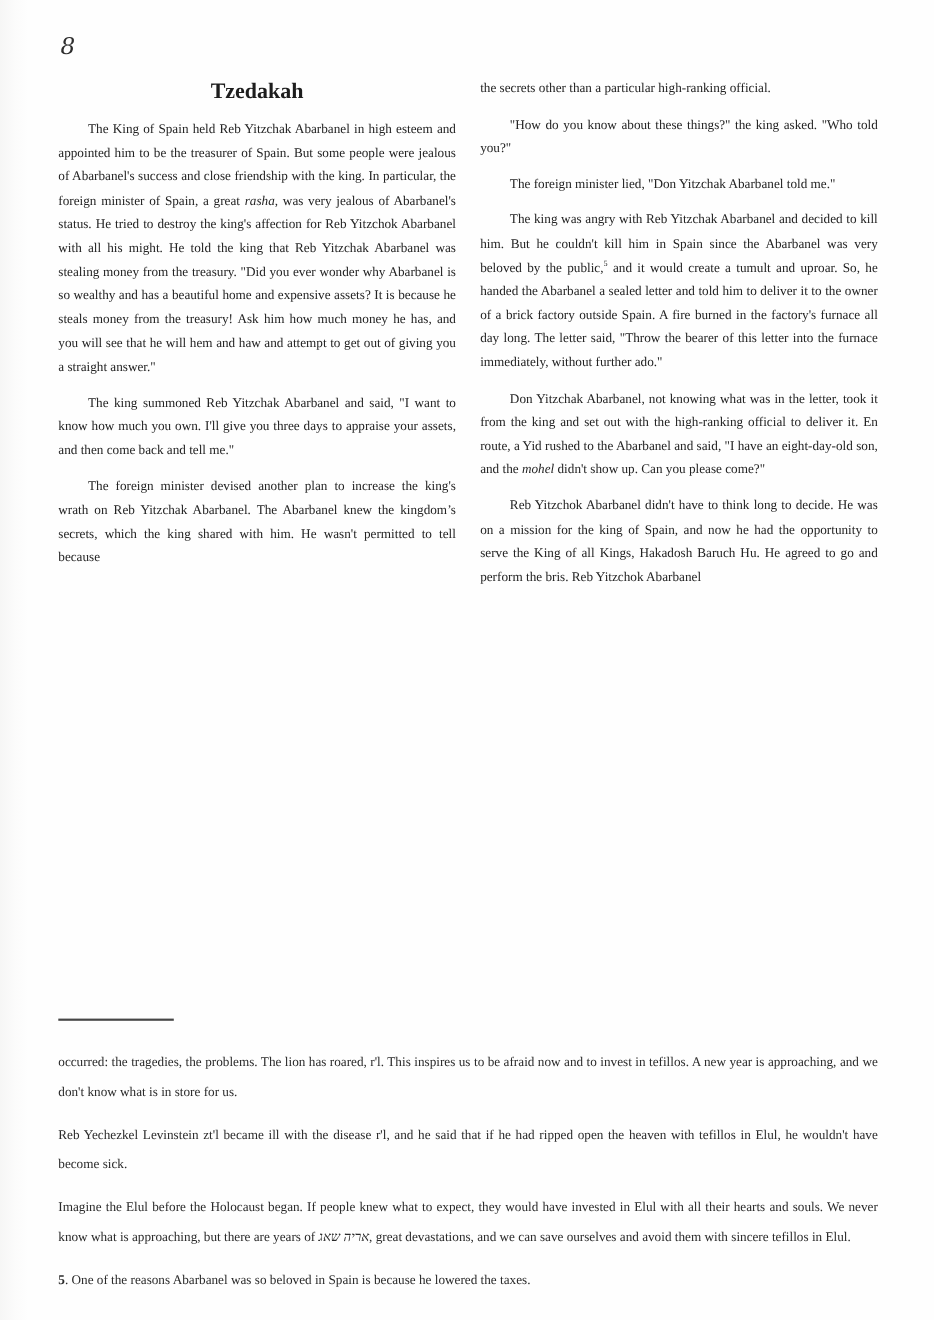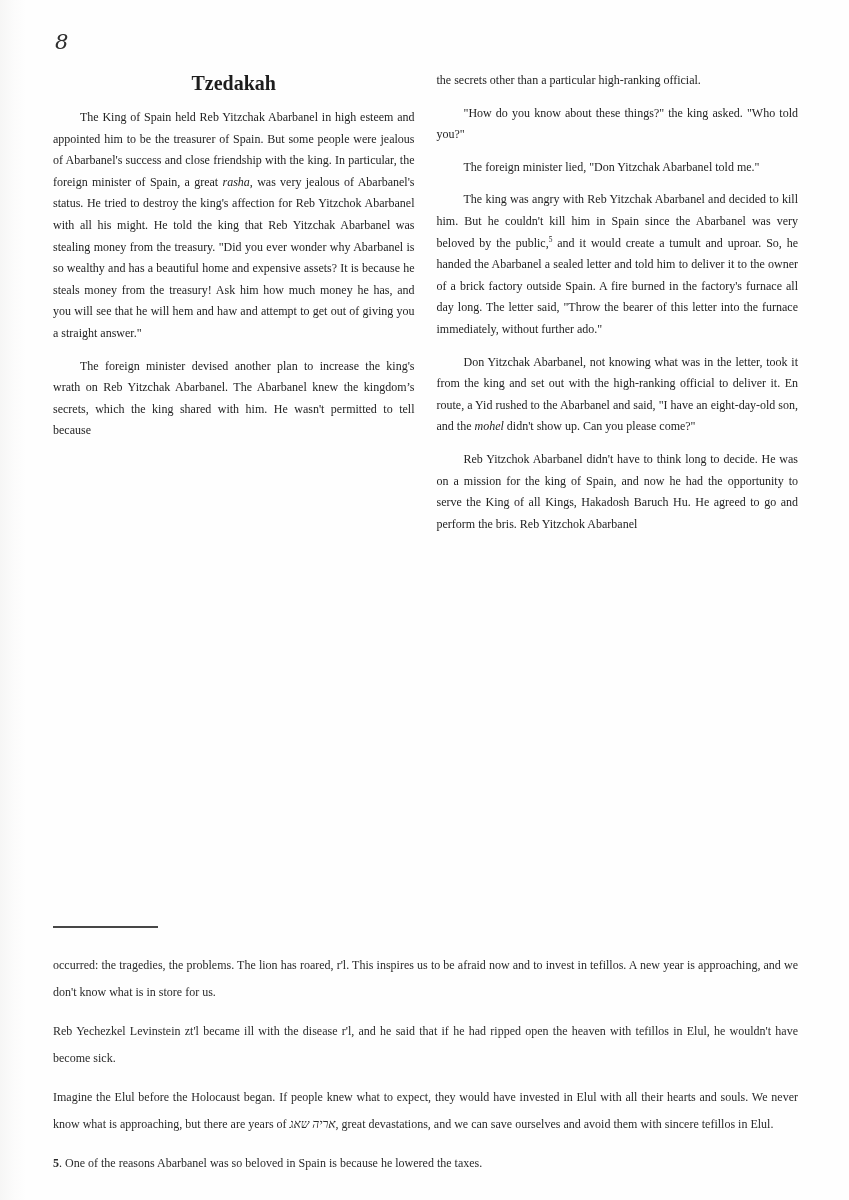--- a/index.html
+++ b/index.html
@@ -69,20 +69,21 @@
 
   <header class="hdr">
     <span class="pagenum">8</span>
   </header>
 
   <main class="columns">
     <section class="col">
       <h2 class="section-title">Tzedakah</h2>
       <div>
           <p class="para indent"><span>The King of Spain held Reb Yitzchak Abarbanel in high esteem and appointed him to be the treasurer of Spain. But some people were jealous of Abarbanel's success and close friendship with the king. In particular, the foreign minister of Spain, a great </span><em>rasha</em><span>, was very jealous of Abarbanel's status. He tried to destroy the king's affection for Reb Yitzchok Abarbanel with all his might. He told the king that Reb Yitzchak Abarbanel was stealing money from the treasury. "Did you ever wonder why Abarbanel is so wealthy and has a beautiful home and expensive assets? It is because he steals money from the treasury! Ask him how much money he has, and you will see that he will hem and haw and attempt to get out of giving you a straight answer."</span></p>
+          <p class="para indent"><span>The king summoned Reb Yitzchak Abarbanel and said, "I want to know how much you own. I'll give you three days to appraise your assets, and then come back and tell me."</span></p>
           <p class="para indent"><span>The foreign minister devised another plan to increase the king's wrath on Reb Yitzchak Abarbanel. The Abarbanel knew the kingdom’s secrets, which the king shared with him. He wasn't permitted to tell because</span></p>
         </div>
     </section>
     <section class="col">
       <div>
           <p class="para"><span>the secrets other than a particular high-ranking official.</span></p>
           <p class="para indent"><span>"How do you know about these things?" the king asked. "Who told you?"</span></p>
           <p class="para indent"><span>The foreign minister lied, "Don Yitzchak Abarbanel told me."</span></p>
           <p class="para indent"><span>The king was angry with Reb Yitzchak Abarbanel and decided to kill him. But he couldn't kill him in Spain since the Abarbanel was very beloved by the public,</span><sup>5</sup><span> and it would create a tumult and uproar. So, he handed the Abarbanel a sealed letter and told him to deliver it to the owner of a brick factory outside Spain. A fire burned in the factory's furnace all day long. The letter said, "Throw the bearer of this letter into the furnace immediately, without further ado."</span></p>
           <p class="para indent"><span>Don Yitzchak Abarbanel, not knowing what was in the letter, took it from the king and set out with the high-ranking official to deliver it. En route, a Yid rushed to the Abarbanel and said, "I have an eight-day-old son, and the </span><em>mohel</em><span> didn't show up. Can you please come?"</span></p>

